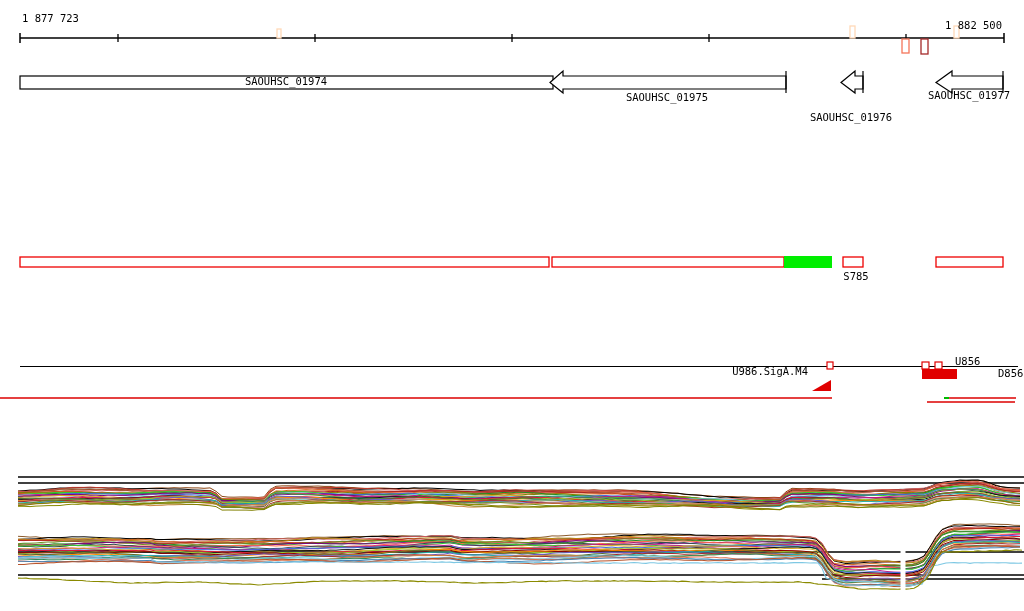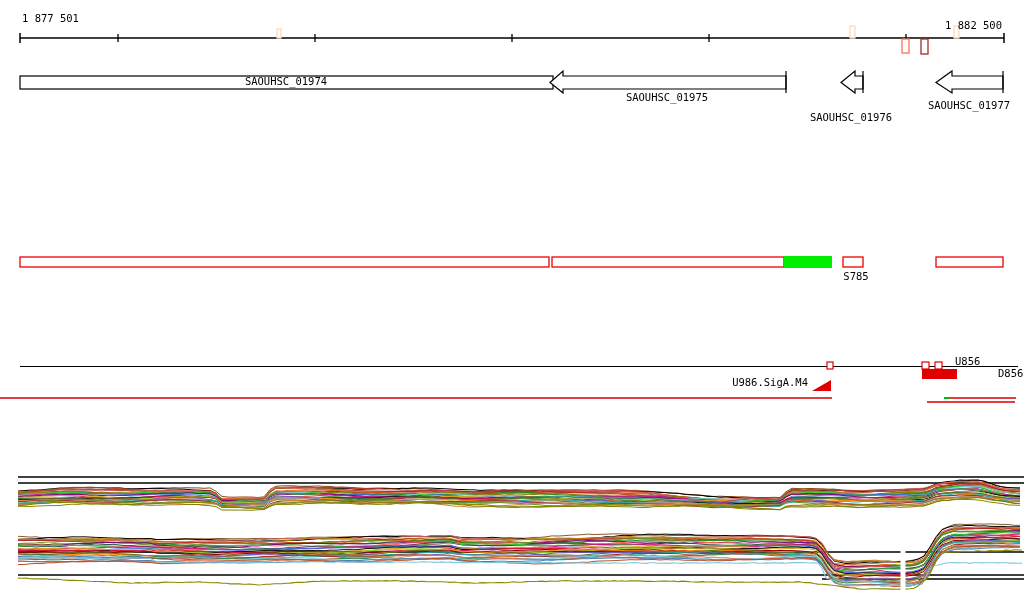--- a/index.html
+++ b/index.html
@@ -112,27 +112,27 @@
       <polyline points="18,559.0 24,559.1 30,559.3 36,559.5 42,559.4 48,559.8 54,559.8 60,559.8 66,559.4 72,559.7 78,559.4 84,559.1 90,558.4 96,558.1 102,557.6 108,557.6 114,557.2 120,557.3 126,557.2 132,556.8 138,557.2 144,557.6 150,557.4 156,558.6 162,559.1 168,559.2 174,559.9 180,560.0 186,559.7 192,559.3 198,559.2 204,559.1 210,559.1 216,559.0 222,558.6 228,558.4 234,558.1 240,558.1 246,557.8 252,557.7 258,557.9 264,558.2 270,557.9 276,558.7 282,558.8 288,559.1 294,559.2 300,559.6 306,559.6 312,559.7 318,559.3 324,559.7 330,559.3 336,559.3 342,558.5 348,558.6 354,558.2 360,558.4 366,558.5 372,557.8 378,557.6 384,557.9 390,557.8 396,558.3 402,558.0 408,558.7 414,558.7 420,559.0 426,558.9 432,558.4 438,558.0 444,557.9 450,557.9 456,558.3 462,558.8 468,558.6 474,558.4 480,558.6 486,558.1 492,557.9 498,558.3 504,558.3 510,558.5 516,558.2 522,558.9 528,558.9 534,559.3 540,559.2 546,559.5 552,559.5 558,559.5 564,558.8 570,558.9 576,558.1 582,557.6 588,557.2 594,556.7 600,556.2 606,556.0 612,556.1 618,555.6 624,555.4 630,555.5 636,555.7 642,555.4 648,556.1 654,555.7 660,556.2 666,556.3 672,555.9 678,556.1 684,555.9 690,555.5 696,555.3 702,555.3 708,554.8 714,554.9 720,554.5 726,554.2 732,553.6 738,553.8 744,554.0 750,554.3 756,553.9 762,554.5 768,555.2 774,555.7 780,555.9 786,556.0 792,556.5 798,557.0 804,557.6 810,557.3 816,558.6 822,563.6 828,573.5 834,580.0 840,581.9 846,582.3 852,582.4 858,581.9 864,581.8 870,581.8 876,582.0 882,582.1 888,583.1 894,583.8 900,584.3 906,584.1 912,584.1 918,582.4 924,579.8 930,570.3 936,559.6 942,552.0 948,548.8 954,546.8 960,547.0 966,546.1 972,545.8 978,545.4 984,545.3 990,545.0 996,545.6 1002,545.4 1008,545.6 1014,546.2 1020,546.2" fill="none" stroke="#2e8b57" stroke-width="1"></polyline>
       <polyline points="18,558.3 24,557.4 30,557.1 36,556.9 42,556.9 48,556.7 54,556.8 60,556.9 66,557.3 72,557.5 78,557.9 84,558.2 90,558.3 96,558.5 102,559.0 108,559.5 114,560.4 120,560.4 126,560.8 132,561.2 138,561.9 144,562.0 150,562.4 156,563.2 162,563.4 168,563.7 174,563.6 180,563.1 186,563.0 192,562.7 198,562.2 204,562.2 210,561.9 216,561.4 222,560.6 228,560.7 234,560.0 240,559.2 246,559.4 252,559.1 258,558.4 264,558.0 270,558.0 276,558.4 282,558.4 288,558.1 294,557.9 300,558.0 306,558.1 312,558.6 318,558.8 324,559.0 330,559.3 336,559.4 342,559.9 348,560.2 354,560.1 360,560.0 366,559.8 372,559.7 378,560.0 384,559.6 390,559.5 396,559.4 402,559.1 408,558.7 414,558.6 420,557.9 426,557.9 432,557.8 438,557.4 444,557.3 450,557.0 456,558.3 462,559.4 468,559.4 474,559.2 480,559.0 486,559.6 492,559.2 498,559.2 504,559.4 510,559.3 516,559.4 522,559.4 528,559.1 534,559.0 540,559.1 546,558.7 552,558.4 558,558.0 564,557.8 570,557.5 576,556.9 582,556.9 588,556.4 594,556.1 600,555.8 606,556.2 612,556.1 618,556.0 624,555.4 630,555.9 636,556.1 642,555.7 648,556.5 654,556.3 660,556.5 666,557.0 672,557.2 678,557.7 684,558.3 690,558.4 696,558.9 702,559.2 708,558.9 714,559.4 720,559.6 726,559.1 732,559.2 738,559.1 744,559.1 750,558.8 756,558.4 762,558.4 768,557.8 774,557.6 780,557.2 786,556.6 792,556.3 798,556.3 804,556.2 810,556.5 816,556.8 822,561.9 828,571.4 834,578.9 840,580.7 846,582.0 852,581.4 858,581.6 864,581.7 870,581.7 876,582.3 882,582.9 888,583.6 894,584.6 900,585.3 906,585.2 912,584.9 918,583.4 924,580.8 930,571.9 936,561.4 942,553.2 948,551.0 954,549.1 960,548.7 966,548.7 972,548.5 978,547.6 984,547.0 990,547.1 996,546.3 1002,546.1 1008,546.0 1014,546.0 1020,545.1" fill="none" stroke="#87ceeb" stroke-width="1"></polyline>
       <polyline points="18,560.8 24,561.2 30,561.5 36,561.8 42,561.9 48,562.0 54,561.9 60,561.9 66,562.0 72,561.7 78,561.3 84,560.7 90,560.5 96,560.1 102,559.6 108,560.0 114,560.4 120,560.4 126,560.7 132,560.5 138,561.4 144,561.2 150,561.7 156,562.0 162,562.0 168,561.6 174,561.3 180,560.9 186,560.4 192,560.4 198,560.3 204,560.2 210,560.3 216,560.2 222,560.2 228,561.1 234,561.1 240,561.1 246,561.9 252,561.4 258,561.5 264,561.6 270,560.9 276,560.5 282,560.1 288,560.0 294,559.8 300,559.3 306,559.6 312,559.6 318,559.9 324,560.3 330,561.0 336,561.0 342,561.4 348,561.7 354,561.7 360,561.6 366,561.8 372,561.4 378,560.5 384,560.0 390,559.4 396,559.0 402,558.9 408,558.8 414,558.6 420,558.8 426,559.0 432,559.2 438,559.3 444,559.1 450,558.7 456,559.6 462,560.5 468,560.1 474,560.0 480,559.3 486,559.4 492,558.7 498,558.3 504,558.2 510,558.3 516,558.8 522,558.9 528,559.3 534,559.4 540,559.9 546,559.4 552,559.6 558,559.4 564,559.5 570,559.0 576,558.6 582,558.3 588,558.0 594,557.7 600,557.0 606,556.8 612,556.9 618,557.7 624,557.4 630,558.0 636,558.0 642,558.7 648,559.1 654,558.5 660,558.9 666,558.5 672,557.8 678,557.6 684,557.8 690,557.2 696,557.0 702,556.8 708,557.4 714,557.2 720,557.9 726,557.7 732,558.5 738,559.0 744,558.9 750,559.0 756,559.6 762,559.5 768,559.0 774,558.9 780,558.8 786,558.5 792,558.4 798,558.3 804,558.0 810,558.9 816,559.6 822,565.3 828,575.6 834,582.7 840,584.6 846,586.2 852,585.7 858,585.7 864,585.5 870,584.3 876,584.7 882,584.0 888,584.0 894,583.7 900,584.0 906,583.5 912,583.3 918,581.4 924,578.8 930,569.9 936,559.5 942,552.1 948,549.4 954,547.9 960,548.0 966,547.8 972,547.2 978,547.0 984,546.3 990,545.8 996,545.7 1002,545.7 1008,545.4 1014,546.0 1020,546.5" fill="none" stroke="#e07050" stroke-width="1"></polyline>
       <polyline points="18,561.3 24,561.3 30,561.5 36,561.3 42,561.7 48,561.4 54,561.3 60,561.8 66,561.7 72,561.5 78,561.6 84,561.7 90,561.3 96,561.1 102,561.0 108,561.3 114,560.8 120,560.9 126,561.1 132,561.1 138,560.7 144,560.6 150,560.4 156,561.7 162,561.7 168,561.9 174,561.7 180,561.7 186,562.3 192,562.2 198,562.0 204,562.5 210,562.7 216,562.8 222,562.5 228,562.9 234,562.8 240,563.0 246,562.9 252,562.8 258,562.5 264,562.7 270,562.5 276,562.6 282,562.4 288,561.9 294,561.6 300,561.9 306,561.2 312,561.3 318,561.6 324,561.4 330,561.2 336,561.0 342,560.4 348,560.5 354,560.4 360,560.5 366,560.0 372,559.6 378,559.8 384,559.1 390,559.1 396,559.5 402,558.7 408,558.8 414,558.9 420,558.6 426,559.1 432,558.5 438,558.8 444,558.8 450,558.9 456,560.0 462,561.0 468,561.3 474,561.7 480,561.6 486,561.8 492,561.3 498,561.2 504,561.2 510,561.6 516,561.4 522,561.4 528,561.0 534,560.9 540,561.0 546,560.1 552,560.3 558,559.8 564,559.7 570,559.4 576,559.2 582,558.7 588,558.7 594,558.4 600,558.4 606,558.1 612,558.0 618,557.9 624,558.1 630,557.5 636,557.5 642,558.2 648,558.2 654,558.2 660,558.0 666,558.1 672,558.5 678,558.7 684,558.5 690,558.9 696,559.4 702,559.0 708,559.2 714,559.8 720,559.9 726,559.7 732,559.9 738,559.3 744,559.3 750,559.6 756,559.6 762,559.5 768,559.8 774,559.6 780,559.5 786,558.8 792,559.3 798,558.9 804,558.9 810,559.2 816,560.3 822,565.5 828,574.7 834,582.0 840,583.8 846,585.1 852,584.6 858,584.8 864,584.6 870,584.3 876,584.4 882,584.7 888,585.0 894,585.8 900,585.7 906,586.2 912,585.6 918,583.9 924,581.0 930,571.6 936,561.6 942,553.9 948,551.4 954,549.7 960,549.1 966,549.0 972,549.1 978,548.7 984,548.2 990,547.9 996,547.8 1002,547.6 1008,547.9 1014,547.3 1020,547.2" fill="none" stroke="#4682b4" stroke-width="1"></polyline>
       <polyline points="18,564.5 24,564.5 30,563.8 36,563.5 42,563.6 48,562.8 54,562.8 60,562.1 66,561.8 72,561.6 78,561.9 84,561.7 90,561.5 96,561.7 102,561.3 108,561.7 114,561.3 120,561.4 126,561.8 132,561.7 138,562.1 144,562.5 150,562.5 156,563.1 162,563.8 168,563.3 174,563.3 180,563.1 186,562.9 192,562.9 198,562.9 204,562.8 210,562.0 216,562.0 222,561.5 228,560.9 234,560.8 240,560.3 246,560.3 252,560.1 258,560.0 264,559.8 270,559.2 276,559.4 282,559.0 288,559.5 294,559.5 300,559.7 306,560.0 312,560.6 318,560.6 324,561.0 330,561.5 336,561.5 342,561.9 348,561.7 354,561.9 360,562.1 366,562.2 372,561.6 378,561.2 384,560.9 390,561.1 396,560.4 402,560.4 408,560.2 414,559.7 420,559.4 426,559.0 432,558.5 438,558.5 444,558.0 450,558.0 456,559.1 462,560.1 468,561.0 474,560.8 480,561.5 486,561.7 492,561.8 498,562.6 504,562.4 510,563.1 516,563.1 522,563.2 528,563.4 534,564.0 540,563.8 546,563.7 552,563.8 558,563.4 564,563.0 570,562.9 576,562.6 582,562.2 588,562.3 594,561.3 600,561.0 606,560.9 612,560.7 618,560.4 624,560.1 630,559.7 636,559.8 642,559.7 648,559.6 654,559.5 660,560.0 666,559.6 672,559.9 678,559.7 684,560.2 690,560.3 696,560.4 702,560.3 708,560.9 714,560.6 720,560.7 726,560.6 732,560.4 738,559.7 744,559.9 750,559.8 756,559.6 762,559.1 768,558.7 774,558.5 780,558.1 786,557.7 792,558.2 798,557.5 804,558.0 810,558.4 816,559.0 822,564.7 828,574.1 834,581.3 840,583.8 846,585.0 852,584.7 858,585.1 864,584.7 870,584.9 876,585.0 882,585.9 888,585.7 894,586.5 900,586.6 906,586.4 912,585.5 918,583.7 924,580.4 930,571.1 936,559.9 942,552.0 948,549.5 954,547.0 960,546.8 966,546.5 972,546.4 978,546.1 984,545.9 990,546.0 996,545.9 1002,546.4 1008,546.5 1014,546.9 1020,546.8" fill="none" stroke="#b8532a" stroke-width="1"></polyline>
       <polyline points="18,557.6 22,558.0 26,558.3 30,557.8 34,557.6 38,557.9 42,558.2 46,558.2 50,557.9 54,557.8 58,558.0 62,557.7 66,558.0 70,557.6 74,557.7 78,558.1 82,557.9 86,557.8 90,558.0 94,558.0 98,557.9 102,558.1 106,558.2 110,558.1 114,557.9 118,557.9 122,558.3 126,557.8 130,558.1 134,558.2 138,558.0 142,558.2 146,558.2 150,558.3 154,560.4 158,561.9 162,562.0 166,562.3 170,562.2 174,562.1 178,562.4 182,561.7 186,562.3 190,561.7 194,562.0 198,562.2 202,562.1 206,561.8 210,562.3 214,561.7 218,562.2 222,561.9 226,561.9 230,562.3 234,562.2 238,562.1 242,562.3 246,562.3 250,562.4 254,562.2 258,562.3 262,562.4 266,561.9 270,561.6 274,562.2 278,561.7 282,562.2 286,562.3 290,562.2 294,561.9 298,561.8 302,561.9 306,562.2 310,561.7 314,561.7 318,561.7 322,561.7 326,562.2 330,562.2 334,562.3 338,561.8 342,561.6 346,562.0 350,562.0 354,561.9 358,562.3 362,562.2 366,562.1 370,562.3 374,562.1 378,562.3 382,562.3 386,562.4 390,562.4 394,562.3 398,561.8 402,562.3 406,561.8 410,562.3 414,562.2 418,562.3 422,561.7 426,561.9 430,562.0 434,562.4 438,562.2 442,561.9 446,562.2 450,562.1 454,562.6 458,562.3 462,562.6 466,562.5 470,562.7 474,562.5 478,562.1 482,562.2 486,562.7 490,562.6 494,562.5 498,562.2 502,562.4 506,562.2 510,562.9 514,562.9 518,562.8 522,562.4 526,562.3 530,562.7 534,562.6 538,562.3 542,562.5 546,562.5 550,562.4 554,563.0 558,562.7 562,562.4 566,563.2 570,562.7 574,563.0 578,562.7 582,562.9 586,563.2 590,563.3 594,562.9 598,563.1 602,562.7 606,563.2 610,563.4 614,562.7 618,563.0 622,563.3 626,563.3 630,562.7 634,562.6 638,562.8 642,563.2 646,563.4 650,562.7 654,562.7 658,563.2 662,563.1 666,563.1 670,563.4 674,562.7 678,563.3 682,563.4 686,562.9 690,562.8 694,562.9 698,562.9 702,563.3 706,562.8 710,563.0 714,562.7 718,562.6 722,562.7 726,563.2 730,562.8 734,563.3 738,563.3 742,563.0 746,563.1 750,562.7 754,562.7 758,563.1 762,563.3 766,562.9 770,563.1 774,562.6 778,563.1 782,562.9 786,563.2 790,562.9 794,562.6 798,562.6 802,562.6 806,562.7 810,563.0 814,562.7 818,563.0 822,568.2 826,578.0 830,579.2 834,580.6 838,582.7 842,584.1 846,585.1 850,584.9 854,585.1 858,585.0 862,585.4 866,585.5 870,585.7 874,585.7 878,585.3 882,585.9 886,585.7 890,585.5 894,585.5 898,585.7 902,585.6 906,586.3 910,585.7 914,585.4 918,584.2 922,584.2 926,576.5 930,569.3 934,565.5 938,565.0 942,564.0 946,563.0 950,562.7 954,562.6 958,562.9 962,562.8 966,562.7 970,563.4 974,562.7 978,562.7 982,562.9 986,562.8 990,562.8 994,562.8 998,562.9 1002,562.8 1006,562.7 1010,563.1 1014,563.0 1018,563.2 1022,563.1" fill="none" stroke="#7ec8e3" stroke-width="1.1"></polyline>
       <polyline points="18,578.1 22,578.2 26,578.1 30,578.7 34,578.9 38,578.9 42,578.9 46,578.7 50,579.4 54,579.4 58,579.2 62,579.7 66,580.1 70,580.4 74,580.2 78,580.5 82,580.5 86,581.0 90,581.3 94,581.5 98,581.5 102,581.6 106,581.8 110,581.7 114,582.4 118,582.7 122,582.7 126,582.6 130,583.3 134,583.0 138,582.6 142,583.0 146,582.5 150,583.0 154,582.9 158,582.9 162,582.4 166,582.1 170,582.3 174,582.2 178,582.5 182,582.5 186,582.3 190,582.1 194,582.2 198,581.7 202,582.1 206,582.3 210,582.8 214,582.7 218,582.6 222,583.2 226,583.2 230,583.9 234,583.9 238,583.8 242,584.1 246,584.3 250,584.1 254,584.5 258,585.0 262,584.7 266,584.3 270,584.2 274,583.7 278,583.8 282,583.8 286,583.2 290,583.1 294,582.6 298,582.2 302,582.4 306,582.1 310,581.6 314,581.4 318,581.5 322,581.0 326,581.3 330,581.2 334,581.2 338,581.3 342,580.8 346,580.9 350,581.2 354,580.7 358,580.9 362,581.3 366,581.0 370,580.8 374,581.1 378,580.7 382,581.0 386,580.6 390,581.0 394,580.6 398,580.7 402,581.4 406,581.2 410,580.9 414,581.1 418,581.6 422,581.2 426,581.6 430,581.7 434,581.7 438,581.7 442,581.8 446,582.0 450,582.4 454,582.0 458,582.5 462,582.9 466,582.6 470,582.9 474,583.2 478,583.0 482,582.6 486,582.9 490,582.7 494,582.8 498,582.6 502,582.5 506,582.7 510,582.2 514,581.8 518,582.2 522,582.2 526,581.6 530,581.5 534,581.5 538,581.4 542,581.1 546,581.6 550,581.0 554,581.3 558,581.1 562,580.7 566,580.6 570,580.7 574,581.2 578,581.3 582,581.1 586,580.8 590,581.2 594,581.1 598,580.9 602,581.2 606,580.8 610,581.2 614,580.6 618,581.3 622,580.7 626,581.3 630,580.9 634,580.8 638,580.9 642,581.1 646,581.4 650,581.4 654,581.5 658,581.3 662,581.1 666,581.1 670,581.3 674,581.1 678,581.7 682,581.1 686,581.4 690,581.8 694,582.0 698,582.1 702,581.6 706,582.0 710,582.0 714,581.7 718,582.3 722,582.3 726,581.7 730,581.9 734,582.4 738,582.1 742,582.1 746,582.2 750,582.2 754,582.0 758,582.0 762,582.4 766,582.1 770,582.3 774,582.1 778,582.4 782,582.1 786,582.1 790,582.3 794,582.1 798,581.6 802,582.3 806,582.6 810,582.6 814,583.5 818,584.1 822,584.3 826,584.6 830,585.0 834,585.5 838,585.9 842,586.6 846,587.4 850,587.8 854,587.9 858,588.9 862,589.2 866,589.2 870,588.7 874,588.7 878,588.7 882,588.9 886,588.9 890,589.1 894,589.0 898,589.2 902,588.9 906,589.1 910,588.7 914,588.2 918,586.1 922,582.3 926,579.5 930,573.8 934,565.3 938,556.4 942,551.7 946,551.9 950,552.1 954,551.7 958,551.9 962,551.3 966,551.4 970,551.5 974,551.4 978,550.8 982,551.3 986,551.2 990,550.6 994,550.9 998,550.9 1002,550.8 1006,550.1 1010,550.5 1014,549.9 1018,549.8 1022,550.2" fill="none" stroke="#8a8a00" stroke-width="1.1"></polyline>
       <rect x="900.5" y="515" width="5" height="89" fill="#ffffff"></rect>
     </svg>
 
-  <div class="lbl" style="left:22px;top:13px">1 877 501</div>
+  <div class="lbl" style="left:22px;top:13px">1 877 723</div>
   <div class="lbl" style="right:22px;top:20px">1 882 500</div>
 
   <div class="lbl ctr" style="left:286px;top:76px">SAOUHSC_01974</div>
   <div class="lbl ctr" style="left:667px;top:92px">SAOUHSC_01975</div>
   <div class="lbl ctr" style="left:851px;top:112px">SAOUHSC_01976</div>
-  <div class="lbl ctr" style="left:969px;top:100px">SAOUHSC_01977</div>
+  <div class="lbl ctr" style="left:969px;top:90px">SAOUHSC_01977</div>
 
   <div class="lbl ctr" style="left:856px;top:271px">S785</div>
 
-  <div class="lbl" style="right:216px;top:377px">U986.SigA.M4</div>
+  <div class="lbl" style="right:216px;top:366px">U986.SigA.M4</div>
 
   <div class="lbl" style="left:998px;top:368px">D856</div>
   <div class="lbl" style="left:955px;top:356px">U856</div>
 </div>
 
 </body></html>

